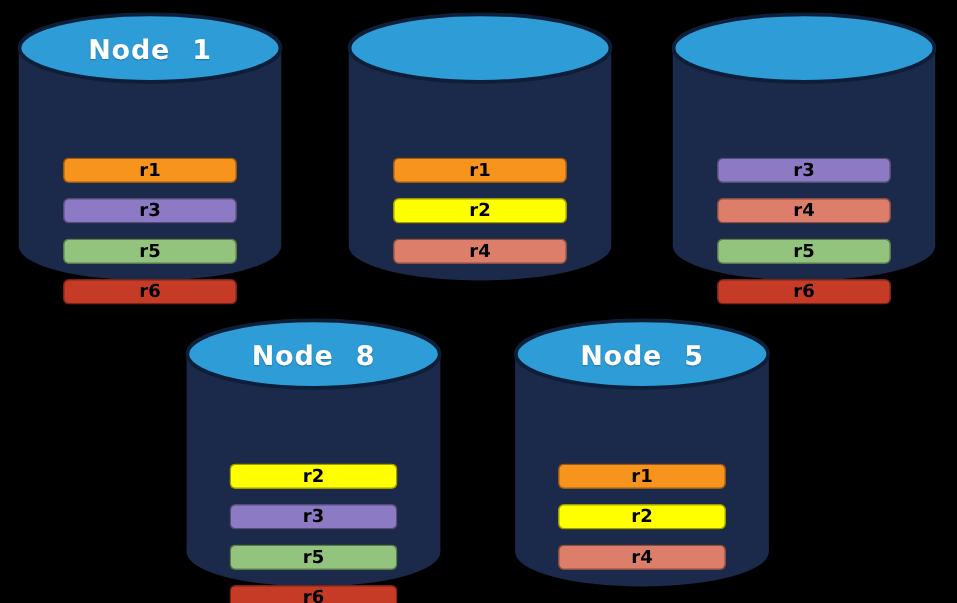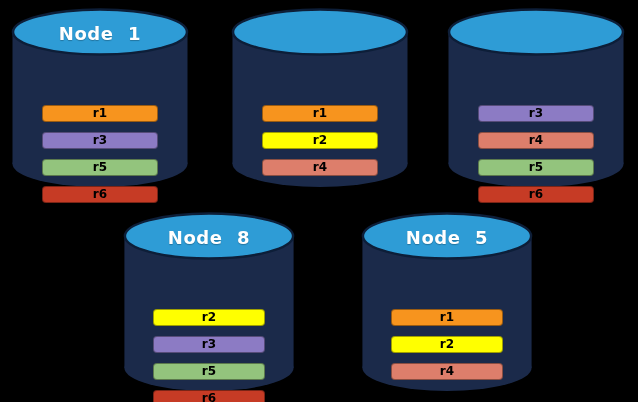--- a/index.html
+++ b/index.html
@@ -19,21 +19,21 @@
   }
   .node {
     position: absolute;
     width: 180px;
     height: 182px;
   }
   .node.pos-1 { left: 10px;  top: 7px;   }
   .node.pos-2 { left: 230px; top: 7px;   }
   .node.pos-3 { left: 446px; top: 7px;   }
   .node.pos-4 { left: 122px; top: 211px; width: 174px; }
-  .node.pos-5 { left: 360px; top: 211px; width: 174px; text-decoration: underline; }
+  .node.pos-5 { left: 341px; top: 211px; width: 174px; text-decoration: underline; }
 
   .cyl-svg {
     position: absolute;
     left: 0; top: 0;
     width: 100%; height: 100%;
     display: block;
   }
   .cyl-top-ellipse { stroke: #0d1e38; stroke-width: 2.5px; }
 
   .node-title {

